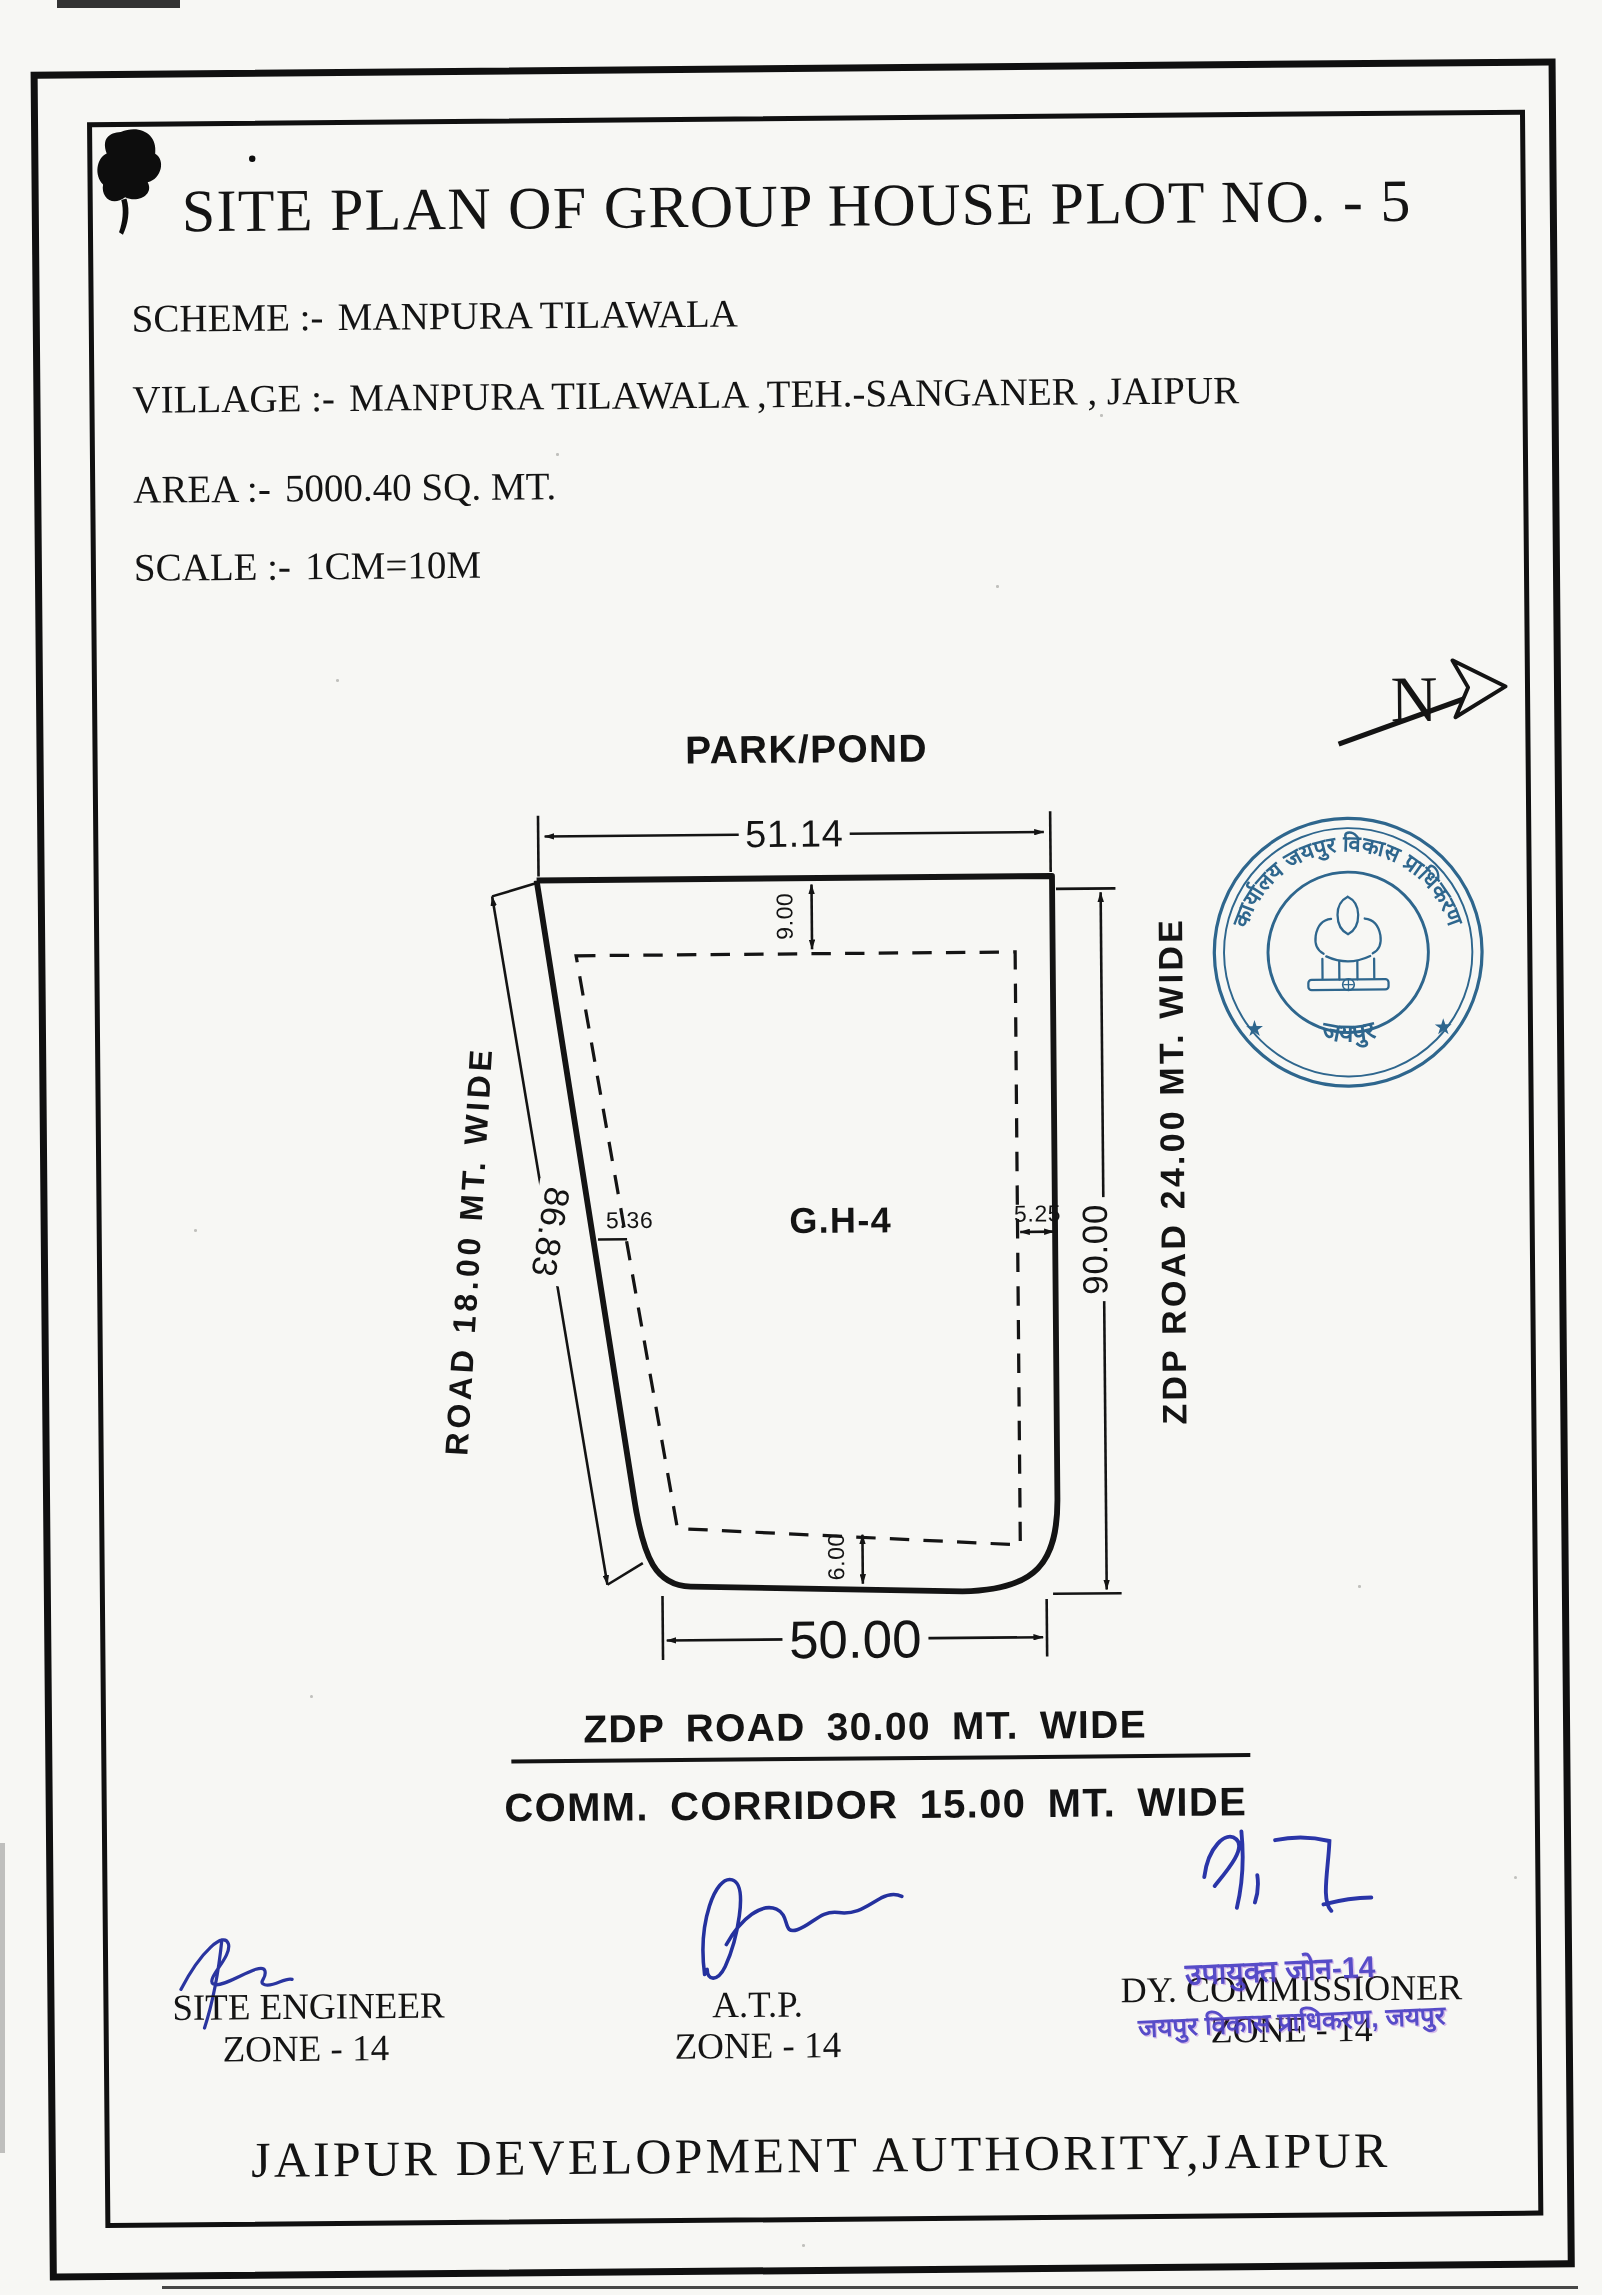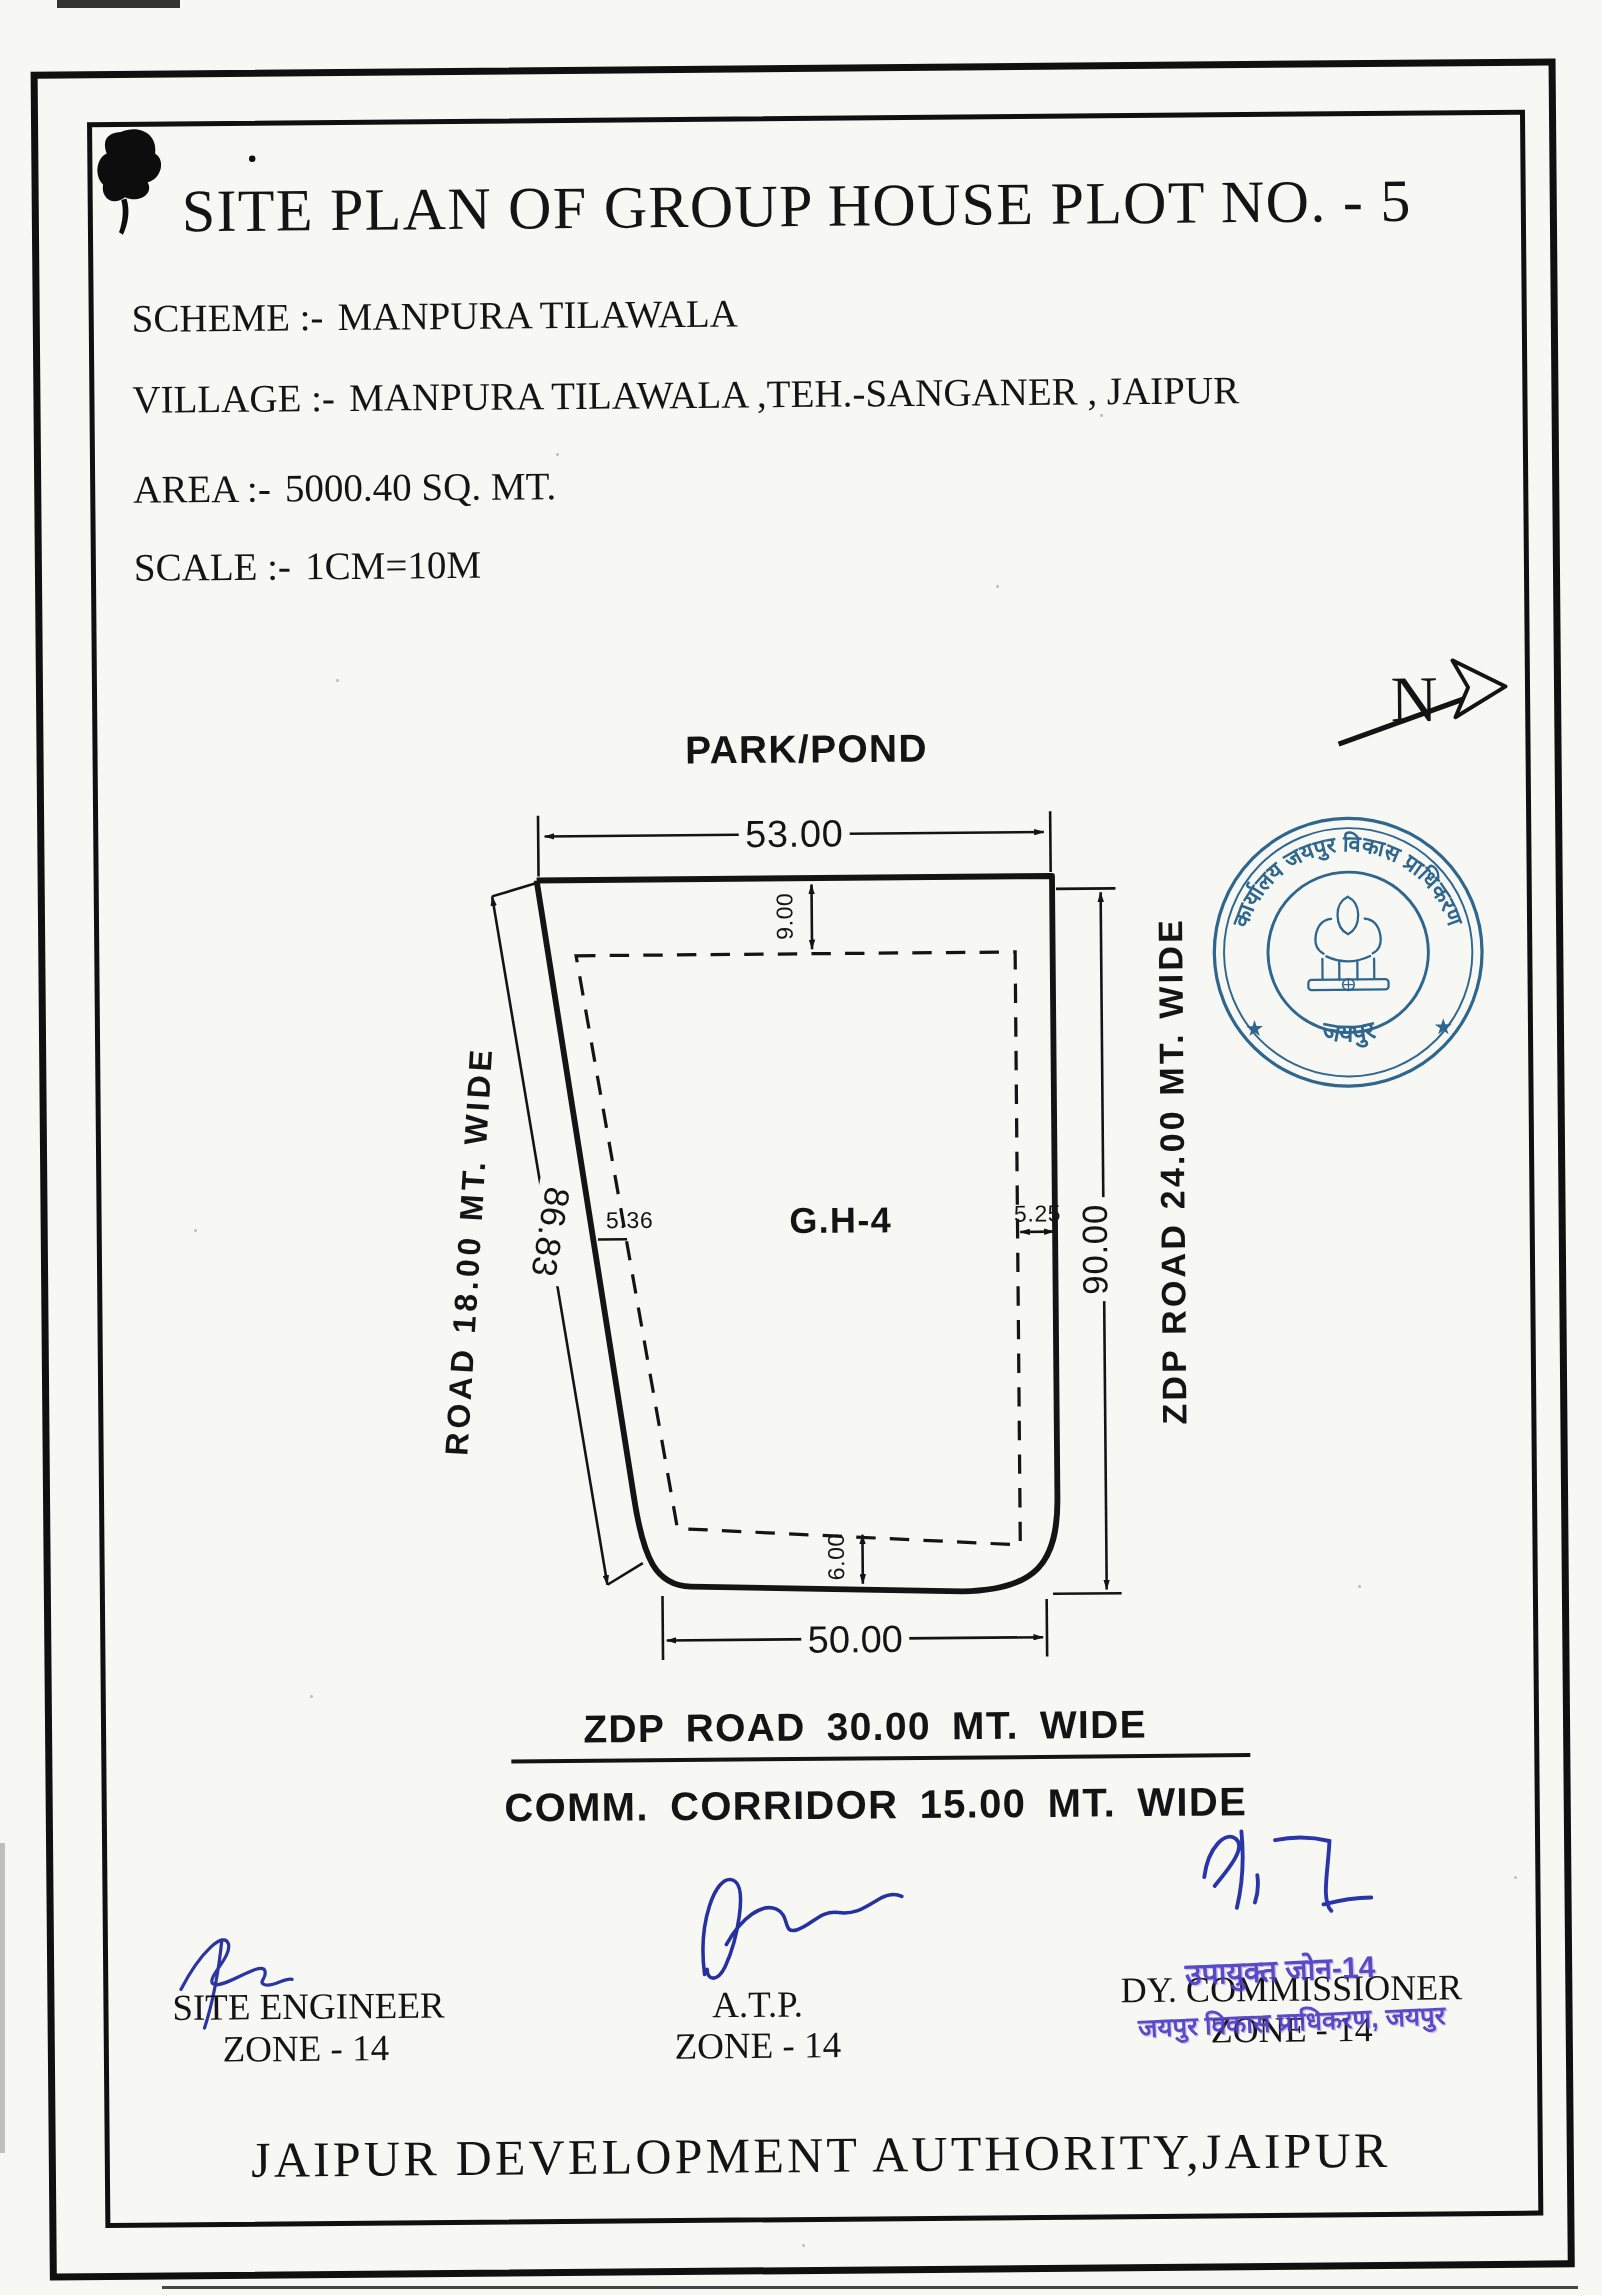--- a/index.html
+++ b/index.html
@@ -136,24 +136,24 @@
       <span>AREA :-</span><span class="val">5000.40 SQ. MT.</span>
     </div>
     <div class="meta" style="top:539px;">
       <span>SCALE :-</span><span class="val">1CM=10M</span>
     </div>
 
     <div class="lbl sans bold" style="left:810px;top:749px;font-size:39px;letter-spacing:1.3px;">PARK/POND</div>
     <div class="lbl serif" style="left:1418px;top:705px;font-size:65px;">N</div>
     <div class="lbl sans bold" style="left:840px;top:1221px;font-size:36px;letter-spacing:1.3px;">G.H-4</div>
 
-    <div class="lbl sans dim mask" style="left:797px;top:834px;">53.00</div>
+    <div class="lbl sans dim mask" style="left:797px;top:834px;">51.14</div>
     <div class="lbl sans dim mask" style="left:550px;top:1230px;transform:translate(-50%,-50%) rotate(100deg);font-size:35px;">86.83</div>
     <div class="lbl sans dim mask" style="left:1094px;top:1252px;transform:translate(-50%,-50%) rotate(-90deg);font-size:35px;">90.00</div>
-    <div class="lbl sans mask" style="left:851px;top:1640px;font-size:38px;">50.00</div>
+    <div class="lbl sans mask" style="left:851px;top:1640px;font-size:53px;">50.00</div>
     <div class="lbl sans dim-sm" style="left:787px;top:916px;transform:translate(-50%,-50%) rotate(-90deg);">9.00</div>
     <div class="lbl sans dim-sm" style="left:629px;top:1219px;">5.36</div>
     <div class="lbl sans dim-sm" style="left:1037px;top:1216px;">5.25</div>
     <div class="lbl sans dim-sm" style="left:833px;top:1557px;transform:translate(-50%,-50%) rotate(-90deg);">6.00</div>
 
     <div class="lbl sans road" style="left:468px;top:1248px;transform:translate(-50%,-50%) rotate(-86deg);font-size:32px;letter-spacing:3.9px;">ROAD 18.00 MT. WIDE</div>
     <div class="lbl sans road" style="left:1172px;top:1174px;transform:translate(-50%,-50%) rotate(-90deg);font-size:34px;letter-spacing:3.2px;">ZDP ROAD 24.00 MT. WIDE</div>
     <div class="lbl sans road" style="left:860px;top:1727px;font-size:39px;letter-spacing:1.3px;word-spacing:9px;">ZDP ROAD 30.00 MT. WIDE</div>
     <div style="position:absolute;left:506px;top:1757px;width:739px;height:3.9px;background:#141414;"></div>
     <div class="lbl sans road" style="left:870px;top:1805px;font-size:40px;letter-spacing:1.3px;word-spacing:9px;">COMM. CORRIDOR 15.00 MT. WIDE</div>

